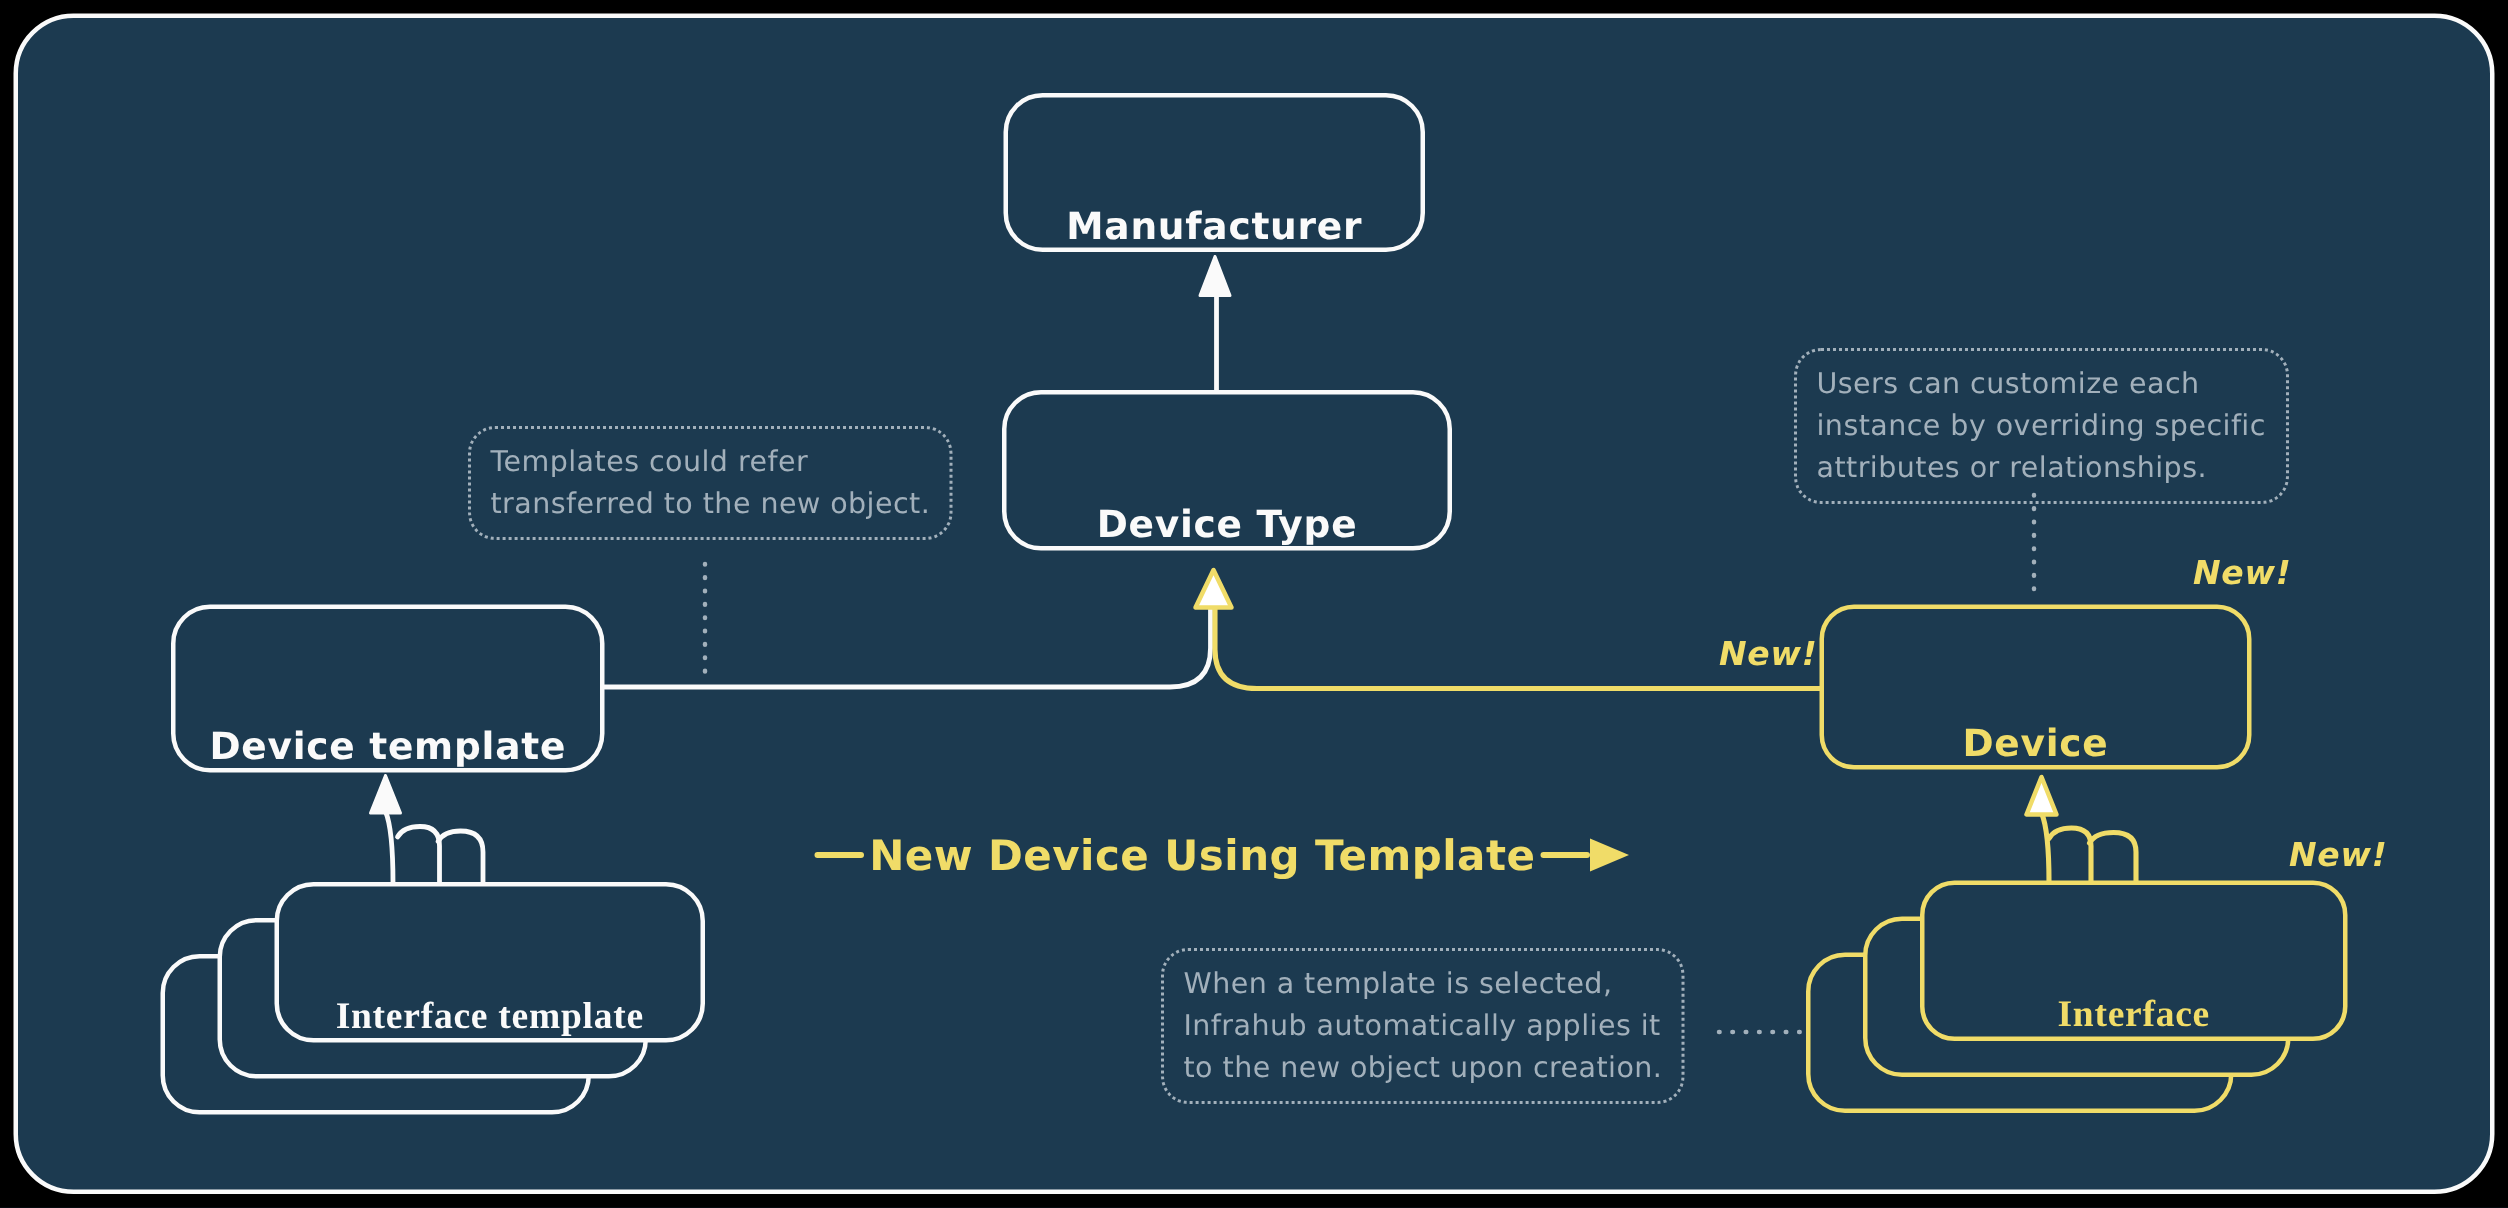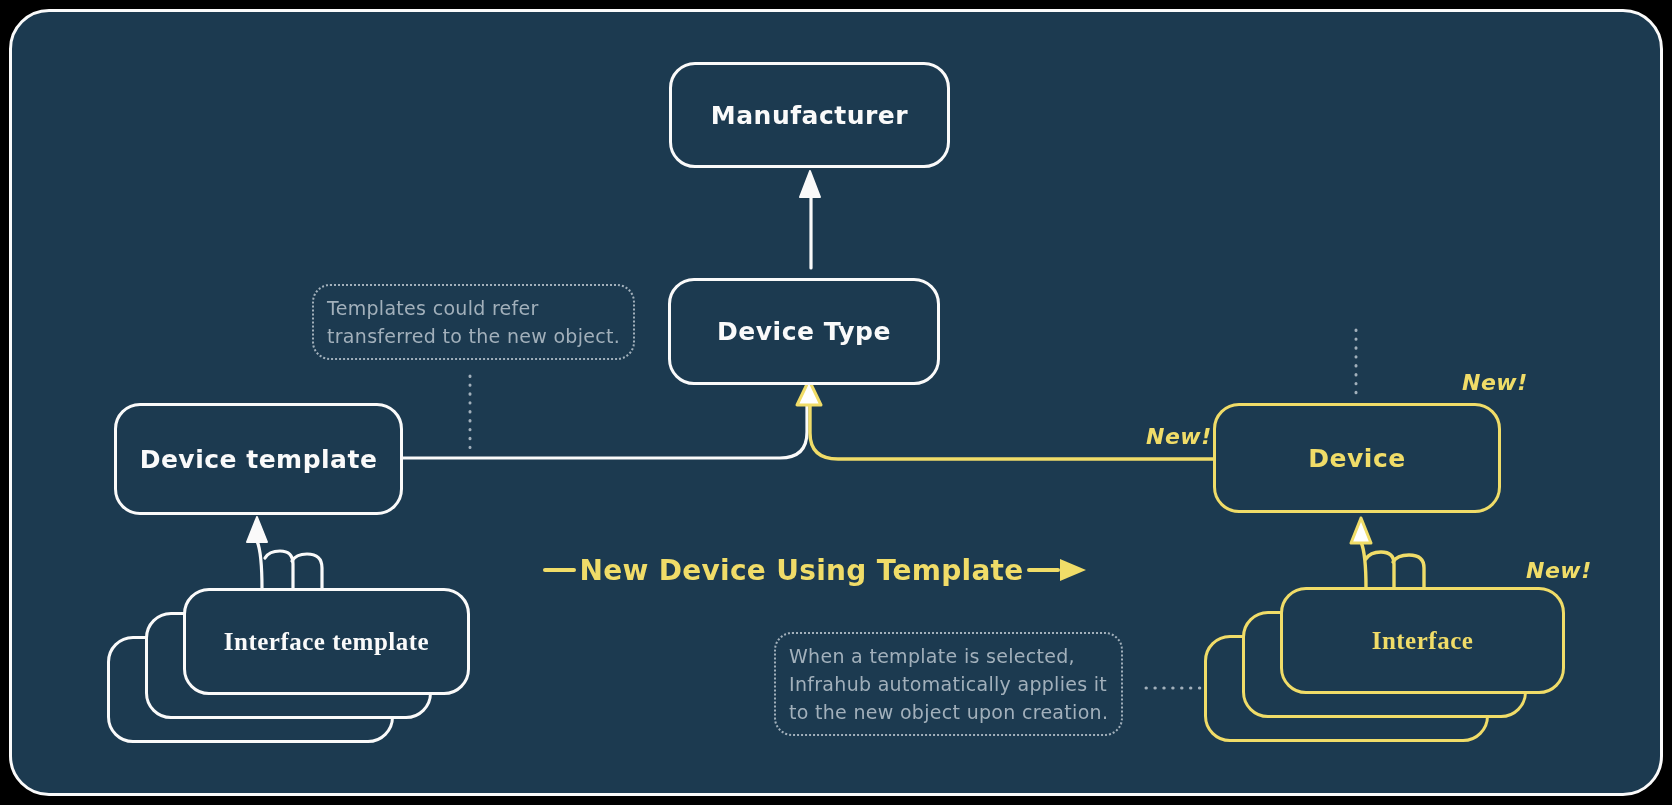--- a/index.html
+++ b/index.html
@@ -15,23 +15,23 @@
   .stage{position:relative;width:1672px;height:805px;background:var(--background);overflow:hidden;}
   .board{position:absolute;left:9px;top:9px;width:1654px;height:787px;
          background:var(--board-fill);border:3px solid var(--stroke);border-radius:40px;}
   svg.connectors{position:absolute;left:0;top:0;width:1672px;height:805px;z-index:2;}
   .sw{stroke:var(--stroke);fill:none;stroke-width:3.2;stroke-linecap:round;}
   .sy{stroke:var(--accent);fill:none;stroke-width:3.4;stroke-linecap:round;}
   .dot{stroke:var(--note-text);fill:none;stroke-width:3;stroke-linecap:round;stroke-dasharray:0.4 8.5;}
   .ah-w{fill:var(--stroke);stroke:var(--stroke);stroke-width:2;stroke-linejoin:round;}
   .ah-y{fill:#ffffff;stroke:var(--accent);stroke-width:3;stroke-linejoin:round;}
 
-  .node{position:absolute;z-index:3;display:flex;align-items:center;justify-content:center;
+  .node{position:absolute;z-index:3;display:flex;align-items:flex-end;justify-content:center;
         background:var(--board-fill);border:3px solid var(--stroke);border-radius:26px;}
-  .node.yellow{border-color:var(--accent);border-width:3.5px;}
+  .node.yellow{border-color:var(--accent);border-width:3.5px;border-radius:23px;}
   .node-label{font-size:25px;font-weight:bold;color:var(--stroke);white-space:nowrap;letter-spacing:.5px;}
   .node.yellow .node-label{color:var(--accent);}
   .ghost{position:absolute;z-index:3;background:var(--board-fill);
          border:3px solid var(--stroke);border-radius:26px;}
   .ghost.yellow{border-color:var(--accent);border-width:3.5px;}
 
   .note{position:absolute;z-index:4;border:2.4px dotted var(--note-text);border-radius:18px;
         padding:8px 13px;color:var(--note-text);font-size:19px;line-height:28px;white-space:nowrap;
         letter-spacing:.3px;}
 
@@ -74,21 +74,21 @@
     <path class="sy" d="M 1366 588 C 1366 562 1364 549 1361 542"></path>
     <path class="sy" d="M 1394 588 L 1394 564 Q 1394 552 1381 552 Q 1370 552 1366 559"></path>
     <path class="sy" d="M 1424 588 L 1424 568 Q 1424 555 1409 555 Q 1397 555 1393 562"></path>
     <polygon class="ah-y" points="1361,518 1351,543 1371,543"></polygon>
   </svg>
 
   <div class="node" style="left:669px;top:62px;width:281px;height:106px;">
     <span class="node-label">Manufacturer</span>
   </div>
 
-  <div class="node" style="left:668px;top:278px;width:272px;height:107px;">
+  <div class="node" style="left:668px;top:260px;width:300px;height:107px;">
     <span class="node-label">Device Type</span>
   </div>
 
   <div class="node" style="left:114px;top:403px;width:289px;height:112px;">
     <span class="node-label">Device template</span>
   </div>
 
   <div class="node yellow" style="left:1213px;top:403px;width:288px;height:110px;">
     <span class="node-label">Device</span>
   </div>
@@ -103,20 +103,25 @@
   <div class="ghost yellow" style="left:1242px;top:611px;width:285px;height:107px;"></div>
   <div class="node yellow" style="left:1280px;top:587px;width:285px;height:107px;font-family:Liberation Serif, serif;">
     <span class="node-label">Interface</span>
   </div>
 
   <div class="note" style="left:312px;top:284px;">
     <div>Templates could refer</div>
     <div>transferred to the new object.</div>
   </div>
 
+  <div class="note" style="left:1196px;top:232px;">
+    <div>Users can customize each</div>
+    <div>instance by overriding specific</div>
+    <div>attributes or relationships.</div>
+  </div>
 
   <div class="note" style="left:774px;top:632px;">
     <div>When a template is selected,</div>
     <div>Infrahub automatically applies it</div>
     <div>to the new object upon creation.</div>
   </div>
 
   <div class="new-badge" style="left:1146px;top:424px;">New!</div>
   <div class="new-badge" style="left:1462px;top:370px;">New!</div>
   <div class="new-badge" style="left:1526px;top:558px;">New!</div>

